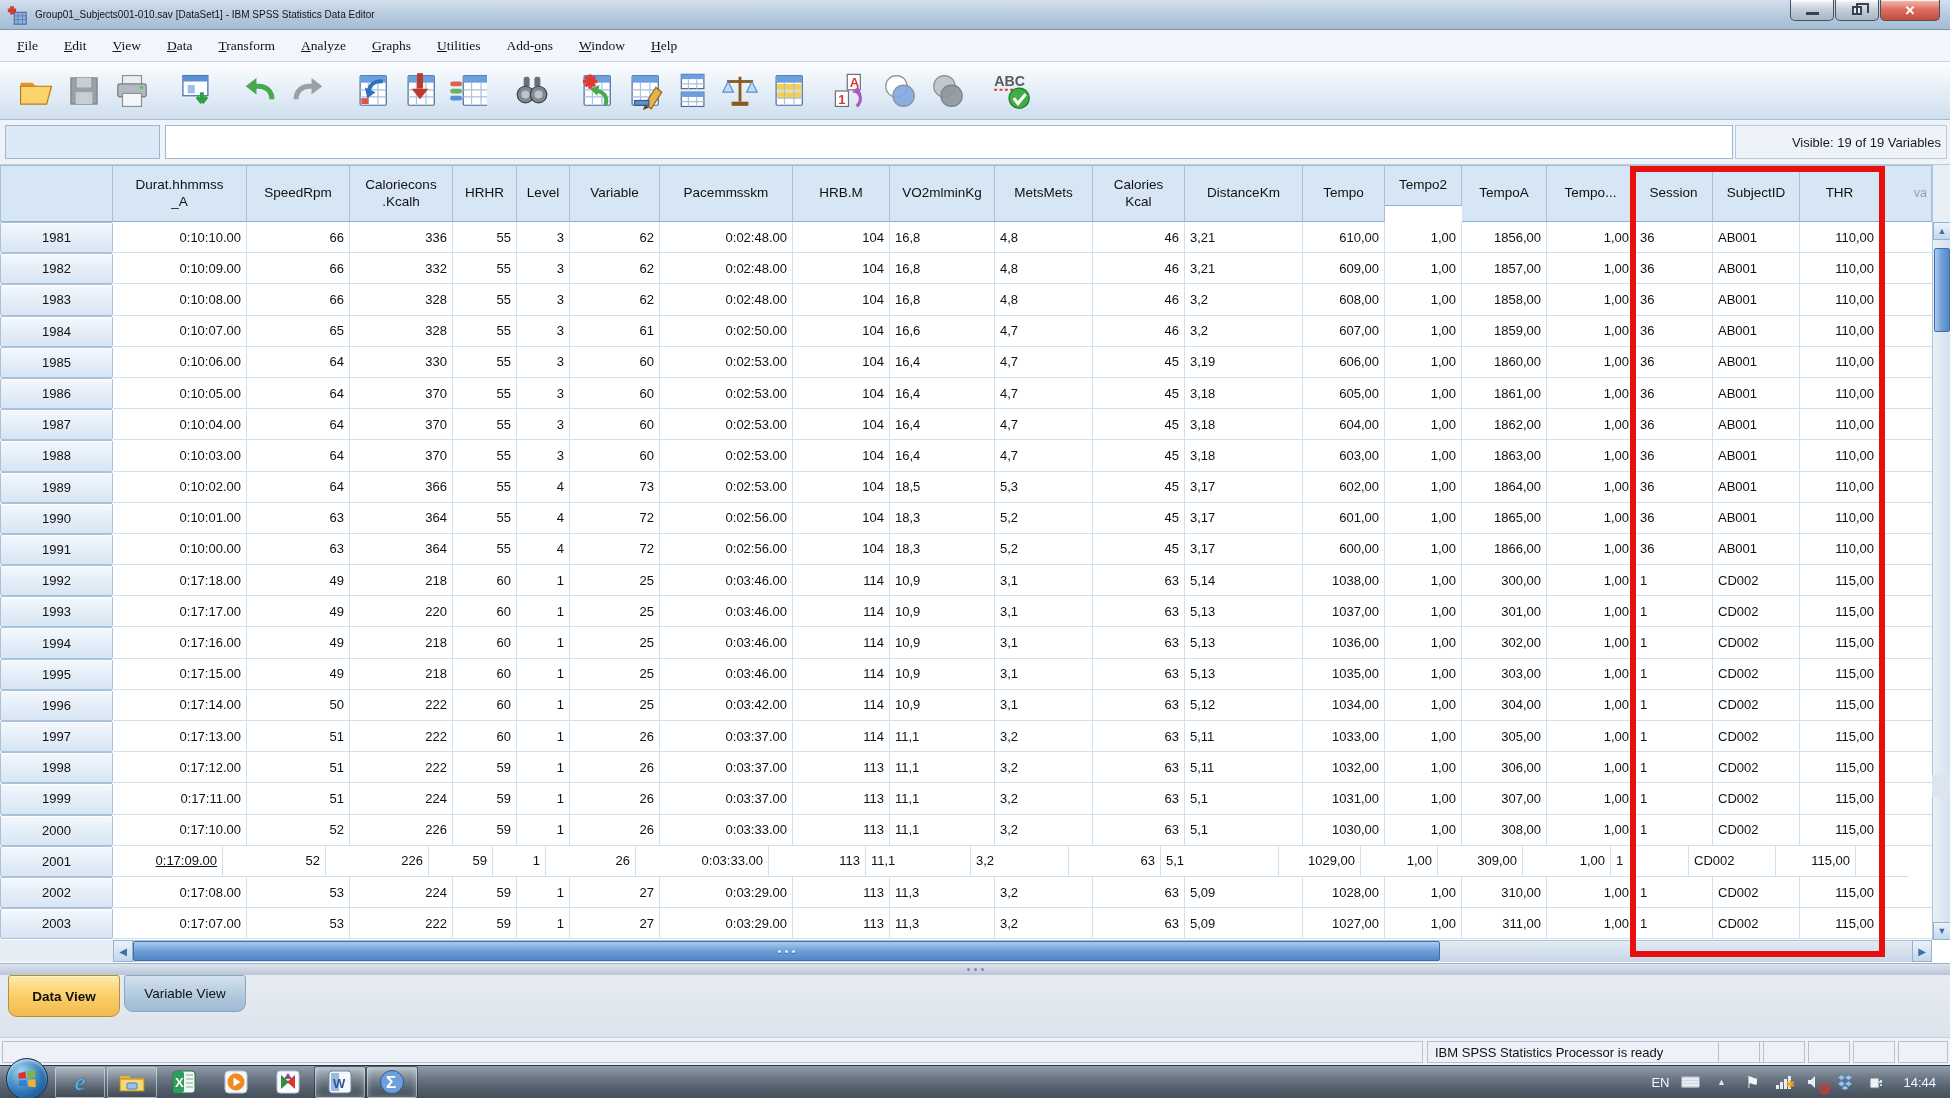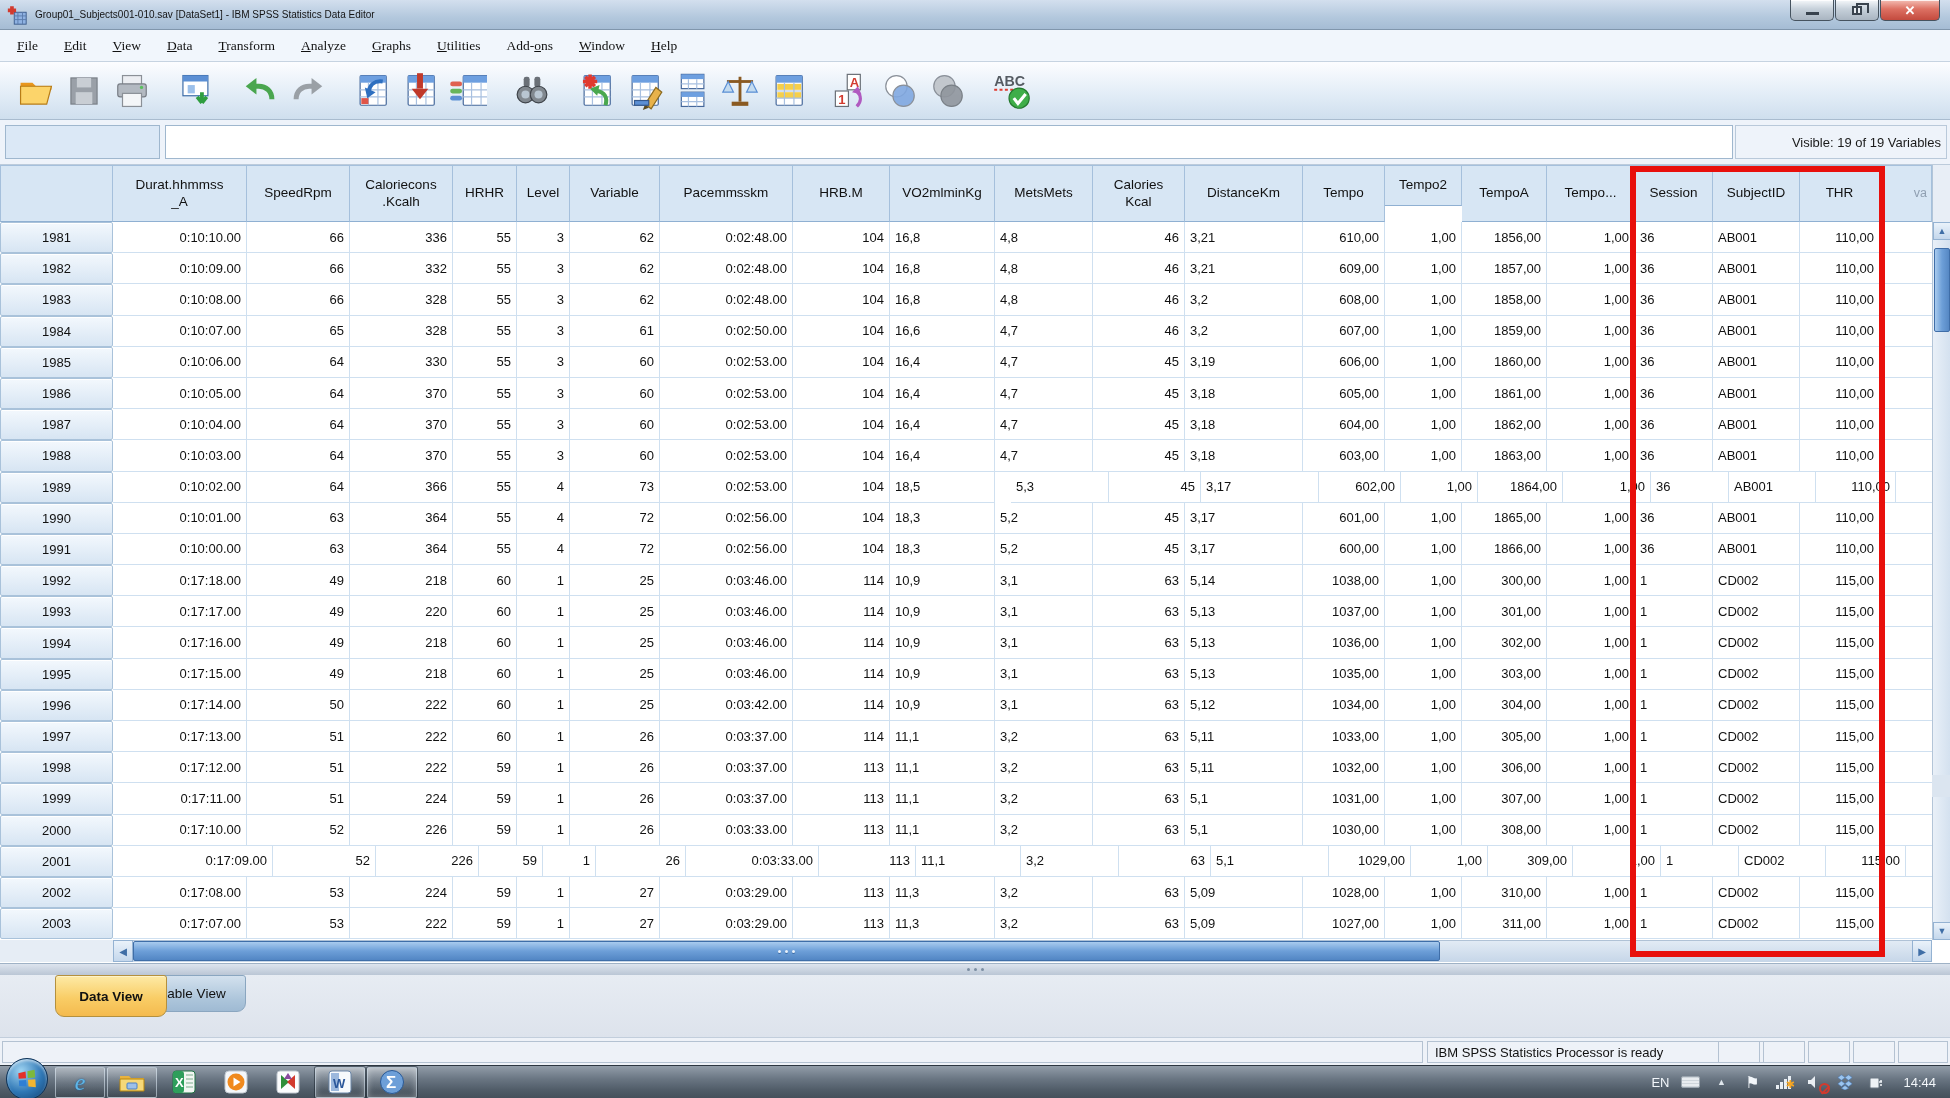--- a/index.html
+++ b/index.html
@@ -94,21 +94,21 @@
   .splitter { position:absolute; left:0; top:963px; width:1950px; height:12px;
     background:linear-gradient(#dde4ee,#bac6d5); border-top:1px solid #9fb2c6;
     display:flex; align-items:center; justify-content:center; }
   .splitter .grip-dots i { background:#7c8ea2; box-shadow:none; }
   .tabsband { position:absolute; left:0; top:975px; width:1950px; height:62px;
     background:linear-gradient(#e7ecf3,#dde3ec); }
   .tab { position:absolute; top:0; display:flex; align-items:center; justify-content:center;
     font-size:13.5px; border-radius:3px 3px 9px 9px; }
   .tab.active { left:8px; width:112px; height:42px; font-weight:bold;
     background:linear-gradient(#fdeaa6,#f9cd66 55%,#f4ba4e); border:1px solid #b4903e;
-    box-shadow:inset 0 1px 0 #fff3c8; z-index:2;margin-left:47px; }
+    box-shadow:inset 0 1px 0 #fff3c8; z-index:2; }
   .tab.inactive { left:124px; width:122px; height:37px;
     background:linear-gradient(#d3e1ee,#abc4da 70%,#9fbad3); border:1px solid #8aa6c0; }
   
   .statusbar { position:absolute; left:0; top:1037px; width:1950px; height:28px;
     background:#eef2f8; border-top:1px solid #c2cedc; font-size:13px; }
   .pane { position:absolute; top:3px; height:22px; border:1px solid #b4c2d2; background:#eef2f8; }
   .pane.msg { display:flex; align-items:center; padding-left:7px; }
   
   .taskbar { position:absolute; left:0; top:1065px; width:1950px; height:33px;
     background:linear-gradient(#929da9,#6a7683 40%,#505c68 75%,#45505b);
@@ -558,21 +558,21 @@
         <div class="rhcell">1989</div>
         <div class="dcell r" style="width: 134px;">0:10:02.00</div>
         <div class="dcell r" style="width: 103px;">64</div>
         <div class="dcell r" style="width: 103px; text-align: right;">366</div>
         <div class="dcell r" style="width: 64px;">55</div>
         <div class="dcell r" style="width: 53px;">4</div>
         <div class="dcell r" style="width: 90px;">73</div>
         <div class="dcell r" style="width: 133px;">0:02:53.00</div>
         <div class="dcell r" style="width: 97px;">104</div>
         <div class="dcell l" style="width: 105px;">18,5</div>
-        <div class="dcell l" style="width: 98px; margin-left: 16px;">5,3</div>
+        <div class="dcell l" style="width: 98px;">5,3</div>
         <div class="dcell r" style="width: 92px;">45</div>
         <div class="dcell l" style="width: 118px;">3,17</div>
         <div class="dcell r" style="width: 82px;">602,00</div>
         <div class="dcell r" style="width: 77px;">1,00</div>
         <div class="dcell r" style="width: 85px;">1864,00</div>
         <div class="dcell r" style="width: 88px;">1,00</div>
         <div class="dcell l" style="width: 78px;">36</div>
         <div class="dcell l" style="width: 87px;">AB001</div>
         <div class="dcell r" style="width: 80px;">110,00</div>
         <div class="dcell c" style="width: 52px; border-right: none;"></div>
@@ -825,21 +825,21 @@
         <div class="dcell r" style="width: 77px;">1,00</div>
         <div class="dcell r" style="width: 85px;">308,00</div>
         <div class="dcell r" style="width: 88px;">1,00</div>
         <div class="dcell l" style="width: 78px;">1</div>
         <div class="dcell l" style="width: 87px;">CD002</div>
         <div class="dcell r" style="width: 80px;">115,00</div>
         <div class="dcell c" style="width: 52px; border-right: none;"></div>
       </div>
       <div class="drow">
         <div class="rhcell">2001</div>
-        <div class="dcell r" style="width: 160px;">0:17:09.00</div>
+        <div class="dcell r" style="width: 110px; text-decoration: underline;">0:17:09.00</div>
         <div class="dcell r" style="width: 103px;">52</div>
         <div class="dcell r" style="width: 103px;">226</div>
         <div class="dcell r" style="width: 64px;">59</div>
         <div class="dcell r" style="width: 53px;">1</div>
         <div class="dcell r" style="width: 90px;">26</div>
         <div class="dcell r" style="width: 133px;">0:03:33.00</div>
         <div class="dcell r" style="width: 97px;">113</div>
         <div class="dcell l" style="width: 105px;">11,1</div>
         <div class="dcell l" style="width: 98px;">3,2</div>
         <div class="dcell r" style="width: 92px;">63</div>

